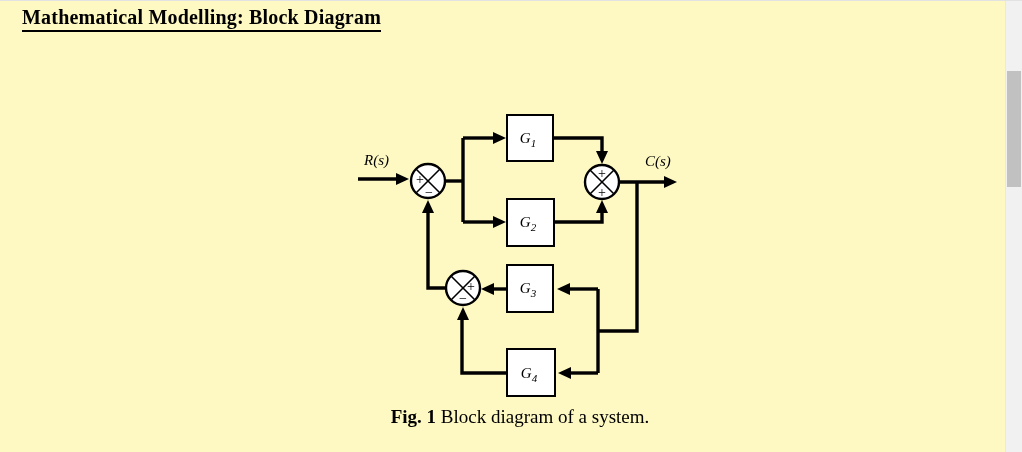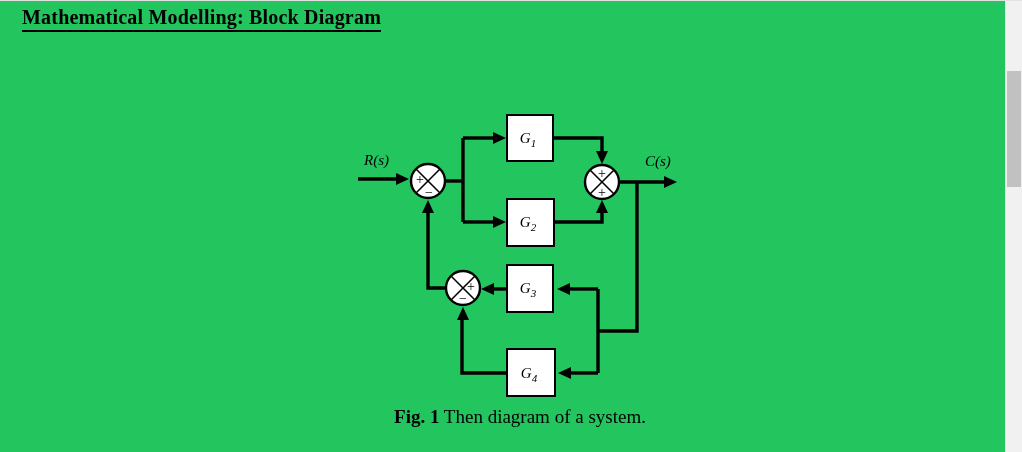--- a/index.html
+++ b/index.html
@@ -11,21 +11,21 @@
     width: 1022px;
     height: 452px;
     overflow: hidden;
     position: relative;
     font-family: "Liberation Serif", serif;
     color: #000000;
   }
   .page {
     position: absolute;
     inset: 0;
-    background: #22c55e;
+    background: #fef9c3;
     border-top: 1px solid #e2e2e2;
   }
   .doc-title {
     position: absolute;
     left: 22px;
     top: 5px;
     font-size: 20px;
     font-weight: bold;
     letter-spacing: 0.2px;
   }
@@ -170,20 +170,20 @@
     <g>
       <rect class="blk" x="507" y="348" width="48" height="47"></rect>
       <text class="blbl" x="529" y="377"><tspan>G</tspan><tspan class="sub" dy="4">4</tspan></text>
     </g>
 
     <text class="lbl" x="364" y="164">R(s)</text>
     <text class="lbl" x="645" y="165">C(s)</text>
   </svg>
 
   <div class="fig-caption">
-    <span class="cap-label">Fig. 1</span><span> Then diagram of a system.</span>
+    <span class="cap-label">Fig. 1</span><span> Block diagram of a system.</span>
   </div>
 
   <div class="scrollbar-track">
     <div class="scrollbar-thumb"></div>
   </div>
 
 </div>
 
 </body></html>

